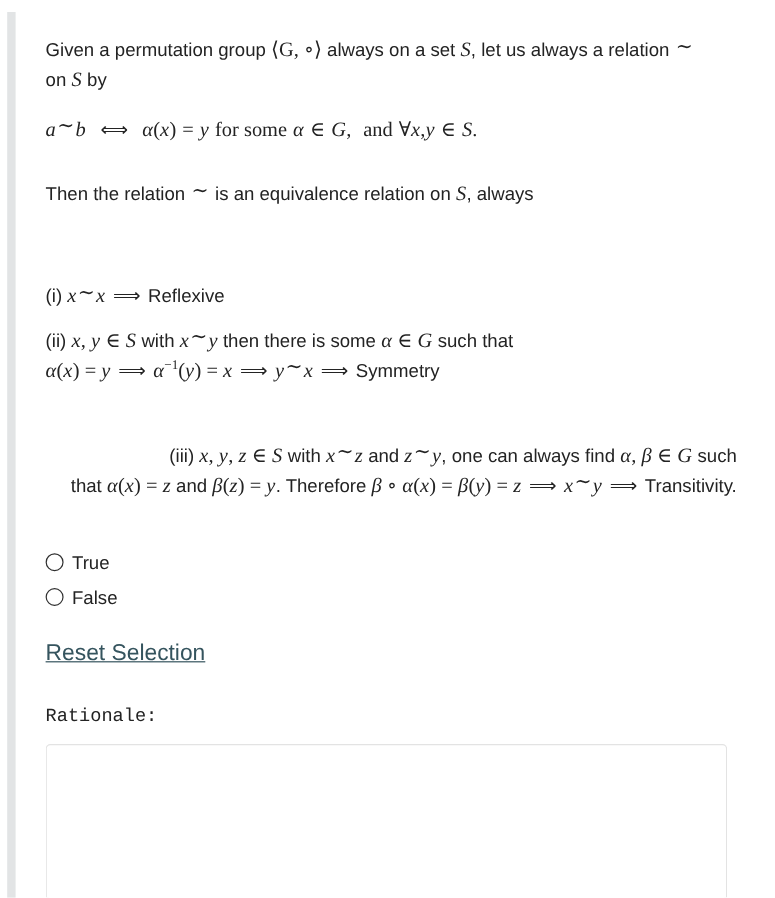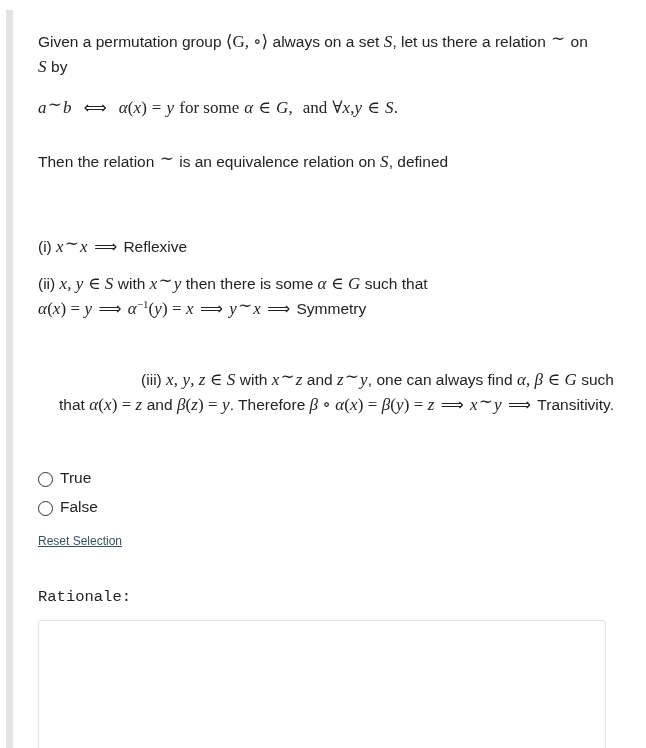--- a/index.html
+++ b/index.html
@@ -85,21 +85,21 @@
   #item-i       { position: absolute; left: 0;  top: 202px; width: 576px; margin-top: 33px; }
   #item-ii      { position: absolute; left: 0;  top: 272px; width: 576px; }
   #item-iii     { position: absolute; left: 0;  top: 368px; width: 576px; text-align: right; }
 
   .display-eq { font-size: 18px; line-height: 1.2; }
 
   
   .options { position: absolute; left: 38px; top: 461px; }
   .option-row {
     display: flex;
-    align-items: flex-end;
+    align-items: flex-start;
     height: 26px;
     margin-bottom: 3px;
     cursor: pointer;
   }
   .radio {
     width: 15px;
     height: 15px;
     border: 1.6px solid #2f2f2f;
     border-radius: 50%;
     background: #fff;
@@ -109,21 +109,21 @@
   .option-label {
     margin-left: 7px;
     font-size: 15.5px;
     color: #232323;
   }
 
   .reset-link {
     position: absolute;
     left: 38px;
     top: 534px;
-    font-size: 12px;
+    font-size: 19px;
     color: #35545e;
     text-decoration: underline;
     cursor: pointer;
   }
 
   .rationale-label {
     position: absolute;
     left: 38px;
     top: 588px;
     font-size: 15.5px;
@@ -150,25 +150,25 @@
     padding: 8px 10px;
   }
 </style>
 </head>
 <body>
 
 <div class="left-rail"></div>
 
 <div class="question-body">
 
-  <p class="para" id="intro-para"><span>Given a permutation group </span><span class="mu">⟨G, ∘⟩</span><span> always on a set </span><span class="mi">S</span><span>, let us there a relation </span><span class="tilde">∼</span><span> on </span><span class="mi">S</span><span> by</span></p>
+  <p class="para" id="intro-para"><span>Given a permutation group </span><span class="mu">⟨G, ∘⟩</span><span> always on a set </span><span class="mi">S</span><span>, let us always a relation </span><span class="tilde">∼</span><span> on </span><span class="mi">S</span><span> by</span></p>
 
   <div class="para display-eq" id="display-eq"><span class="mi">a</span><span class="tilde">∼</span><span class="mi">b</span>&nbsp;&nbsp;<span class="arrow">⟺</span>&nbsp;&nbsp;<span class="mi">α</span><span class="mu">(</span><span class="mi">x</span><span class="mu">)</span>&nbsp;<span class="mu">=</span>&nbsp;<span class="mi">y</span>&nbsp;<span class="mtxt">for some</span>&nbsp;<span class="mi">α</span>&nbsp;<span class="mu">∈</span>&nbsp;<span class="mi">G</span><span class="mu">,</span>&nbsp;&nbsp;<span class="mtxt">and</span>&nbsp;<span class="mu">∀</span><span class="mi">x</span><span class="mu">,</span><span class="mi">y</span>&nbsp;<span class="mu">∈</span>&nbsp;<span class="mi">S</span><span class="mu">.</span></div>
 
-  <p class="para" id="then-para"><span>Then the relation </span><span class="tilde">∼</span><span> is an equivalence relation on </span><span class="mi">S</span><span>, defined</span></p>
+  <p class="para" id="then-para"><span>Then the relation </span><span class="tilde">∼</span><span> is an equivalence relation on </span><span class="mi">S</span><span>, always</span></p>
 
   <p class="para" id="item-i"><span>(i)</span>&nbsp;<span class="mi">x</span><span class="tilde">∼</span><span class="mi">x</span>&nbsp;<span class="arrow">⟹</span>&nbsp;<span>Reflexive</span></p>
 
   <p class="para" id="item-ii"><span>(ii)</span>&nbsp;<span class="mi">x</span><span class="mu">,</span>&nbsp;<span class="mi">y</span>&nbsp;<span class="mu">∈</span>&nbsp;<span class="mi">S</span>&nbsp;<span>with</span>&nbsp;<span class="mi">x</span><span class="tilde">∼</span><span class="mi">y</span>&nbsp;<span>then there is some</span>&nbsp;<span class="mi">α</span>&nbsp;<span class="mu">∈</span>&nbsp;<span class="mi">G</span>&nbsp;<span>such that</span>
   <span class="mi">α</span><span class="mu">(</span><span class="mi">x</span><span class="mu">)</span>&nbsp;<span class="mu">=</span>&nbsp;<span class="mi">y</span>&nbsp;<span class="arrow">⟹</span>&nbsp;<span class="mi">α</span><span class="sup">−1</span><span class="mu">(</span><span class="mi">y</span><span class="mu">)</span>&nbsp;<span class="mu">=</span>&nbsp;<span class="mi">x</span>&nbsp;<span class="arrow">⟹</span>&nbsp;<span class="mi">y</span><span class="tilde">∼</span><span class="mi">x</span>&nbsp;<span class="arrow">⟹</span>&nbsp;<span>Symmetry</span></p>
 
   <p class="para" id="item-iii"><span>(iii)</span>&nbsp;<span class="mi">x</span><span class="mu">,</span>&nbsp;<span class="mi">y</span><span class="mu">,</span>&nbsp;<span class="mi">z</span>&nbsp;<span class="mu">∈</span>&nbsp;<span class="mi">S</span>&nbsp;<span>with</span>&nbsp;<span class="mi">x</span><span class="tilde">∼</span><span class="mi">z</span>&nbsp;<span>and</span>&nbsp;<span class="mi">z</span><span class="tilde">∼</span><span class="mi">y</span><span>, one can always find</span>
   <span class="mi">α</span><span class="mu">,</span>&nbsp;<span class="mi">β</span>&nbsp;<span class="mu">∈</span>&nbsp;<span class="mi">G</span>&nbsp;<span>such that</span>&nbsp;<span class="mi">α</span><span class="mu">(</span><span class="mi">x</span><span class="mu">)</span>&nbsp;<span class="mu">=</span>&nbsp;<span class="mi">z</span>&nbsp;<span>and</span>&nbsp;<span class="mi">β</span><span class="mu">(</span><span class="mi">z</span><span class="mu">)</span>&nbsp;<span class="mu">=</span>&nbsp;<span class="mi">y</span><span>. Therefore</span>
   <span class="mi">β</span>&nbsp;<span class="mu">∘</span>&nbsp;<span class="mi">α</span><span class="mu">(</span><span class="mi">x</span><span class="mu">)</span>&nbsp;<span class="mu">=</span>&nbsp;<span class="mi">β</span><span class="mu">(</span><span class="mi">y</span><span class="mu">)</span>&nbsp;<span class="mu">=</span>&nbsp;<span class="mi">z</span>&nbsp;<span class="arrow">⟹</span>&nbsp;<span class="mi">x</span><span class="tilde">∼</span><span class="mi">y</span>&nbsp;<span class="arrow">⟹</span>&nbsp;<span>Transitivity.</span></p>
 

